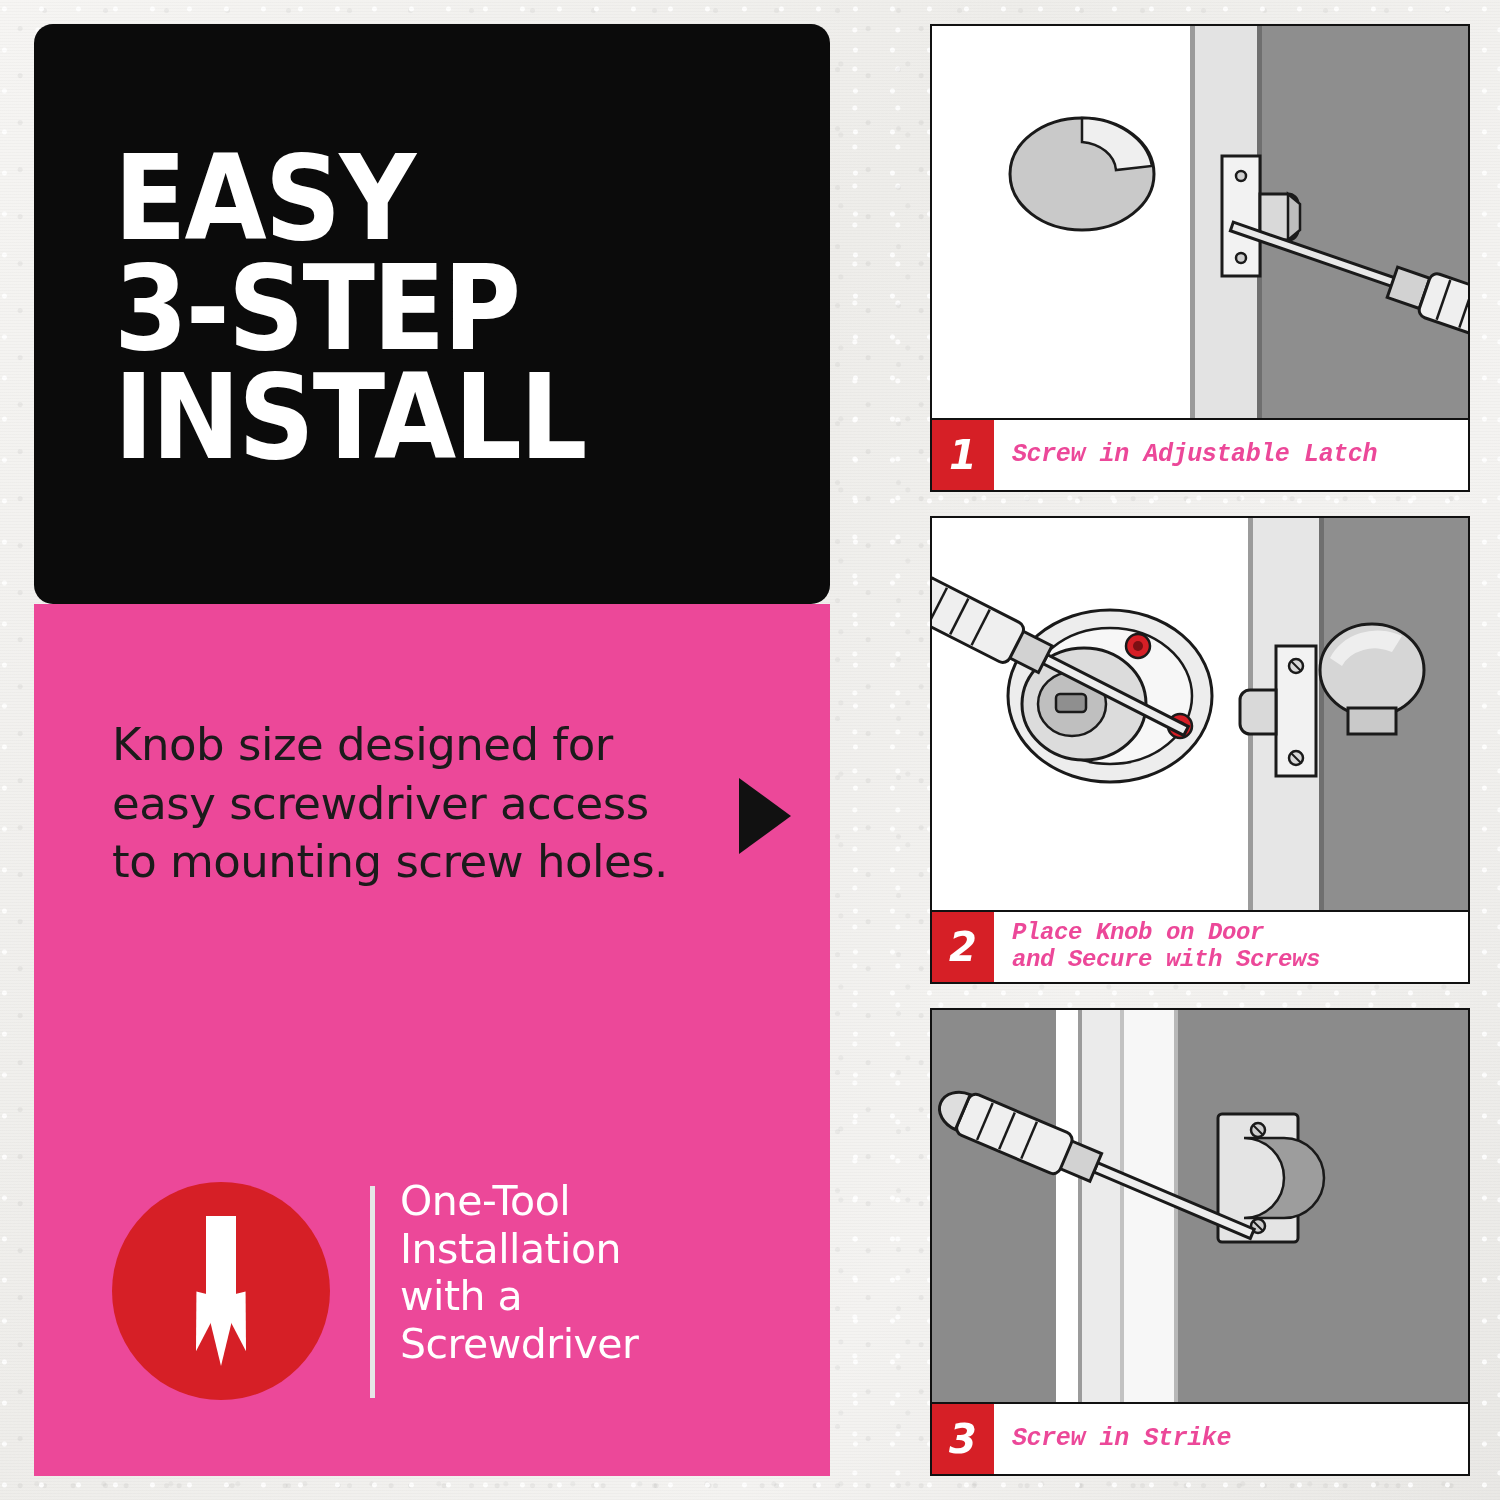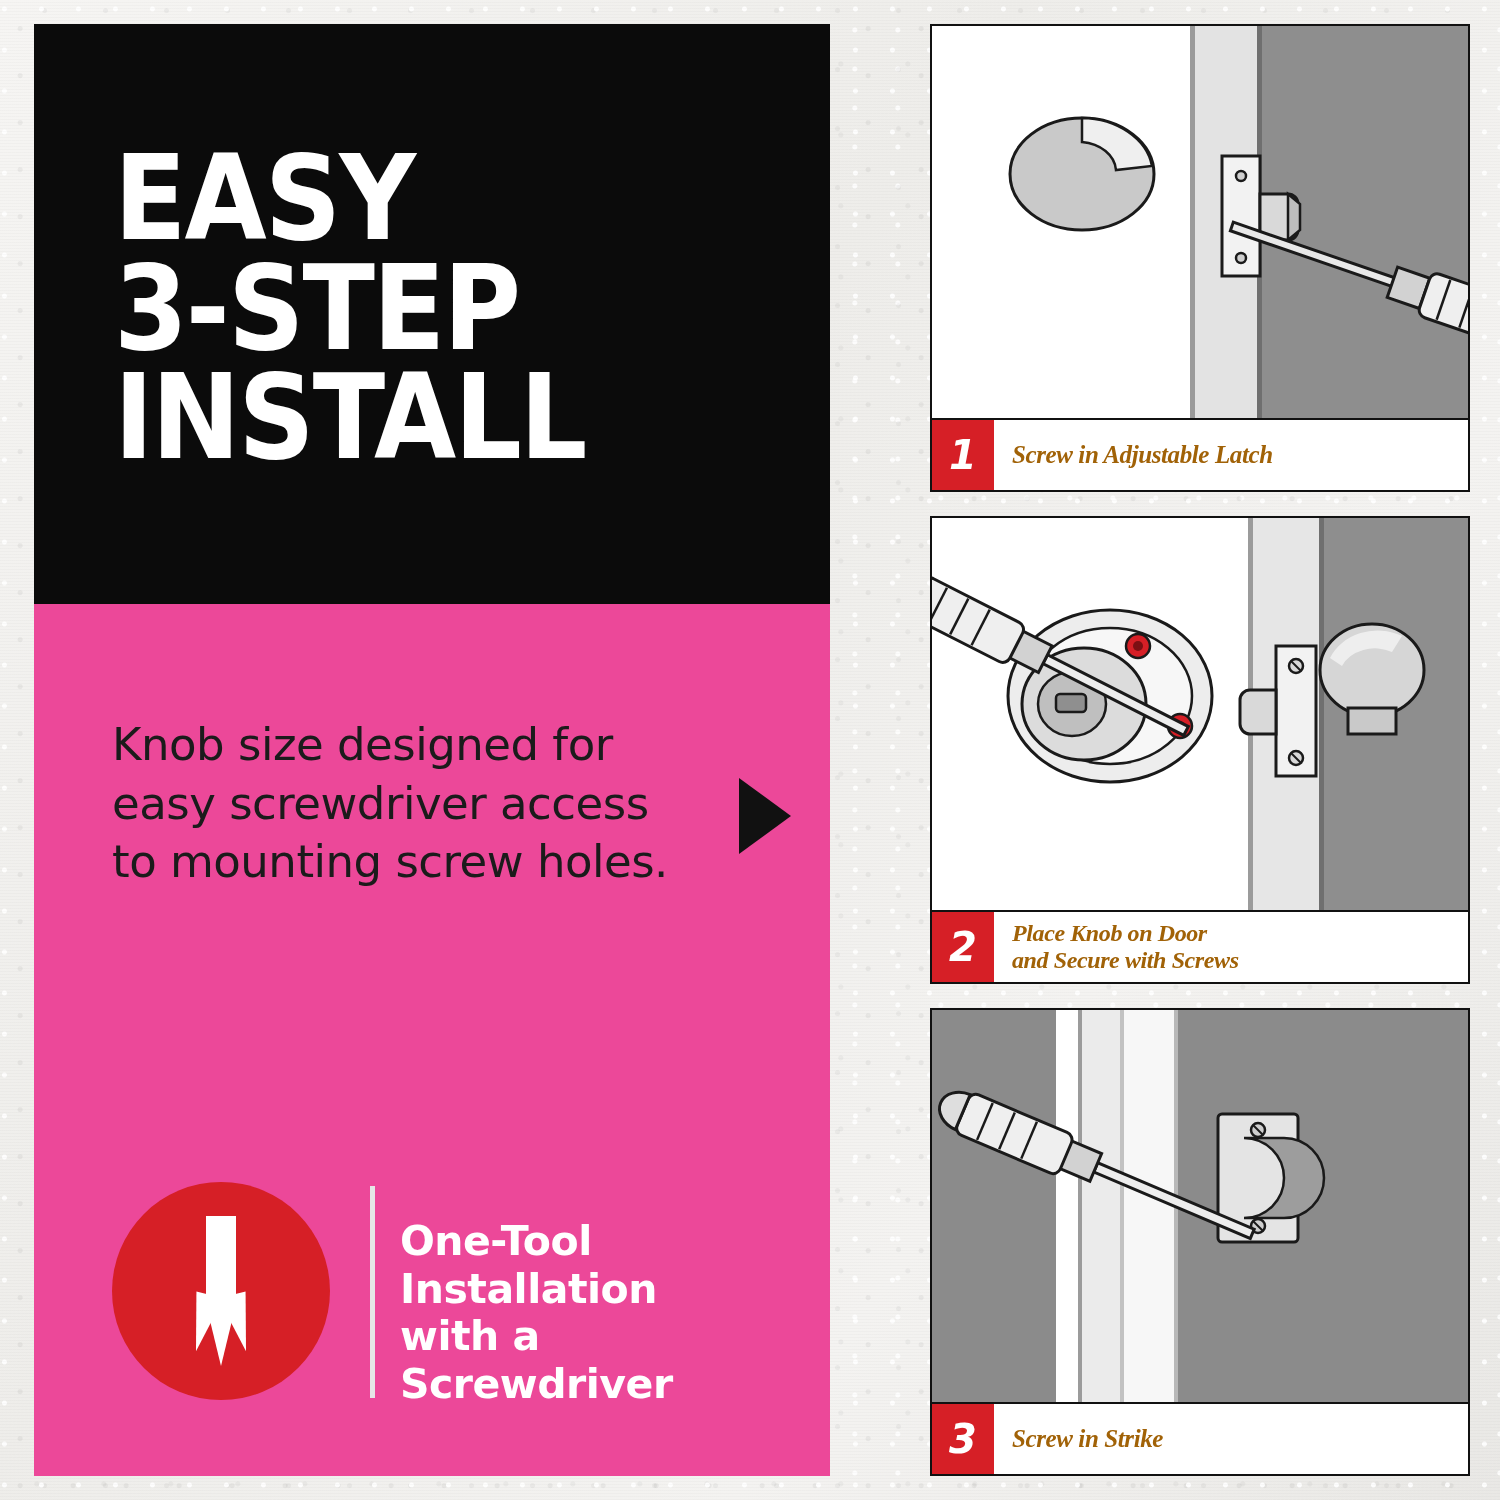--- a/index.html
+++ b/index.html
@@ -30,20 +30,21 @@
     pointer-events:none;
   }
 
   
   .left-panel{
     position:absolute;left:34px;top:24px;width:796px;height:1452px;
   }
   .hero{
     position:absolute;left:0;top:0;width:796px;height:580px;
     background:#0b0b0b;
+    border-radius:19px;
   }
   .hero-title{
     position:absolute;left:80px;top:120px;width:700px;
     color:#fff;
     font-family:"DejaVu Sans", sans-serif;
     font-weight:bold;
     font-size:118px;
     line-height:.93;
     letter-spacing:-2px;
     font-stretch:condensed;
@@ -103,26 +104,25 @@
     border-left:16px solid transparent;border-right:16px solid transparent;
     border-top:66px solid #fff;
   }
   .badge-rule{
     position:absolute;left:258px;top:14px;width:5px;height:212px;background:#e6e6e6;
   }
   .badge-text{
     position:absolute;left:288px;top:6px;width:380px;
     color:#fff;
     font-family:"DejaVu Sans", sans-serif;
-    font-weight:bold;
+    font-weight:normal;
     font-size:41px;
     line-height:1.16;
     letter-spacing:-0.5px;
     white-space:pre-line;
-    margin-top:40px;
   }
 
   
   .steps{
     position:absolute;left:930px;top:24px;width:540px;height:1452px;
   }
   .step{
     position:absolute;left:0;width:540px;
     background:#fff;
     border:2px solid #111;
@@ -146,22 +146,22 @@
     background:#d61f26;
     color:#fff;
     display:flex;align-items:center;justify-content:center;
     font-family:"DejaVu Sans", sans-serif;
     font-weight:bold;font-size:40px;
     font-style:italic;
   }
   .cap-text{
     flex:1;
     padding:0 10px 0 18px;
-    color:#a16207;
-    font-family:Liberation Serif, serif;
+    color:#ec4899;
+    font-family:Liberation Mono, monospace;
     font-weight:bold;font-style:italic;
     font-size:25px;line-height:1.12;
     letter-spacing:-0.4px;
     white-space:pre-line;
   }
   .cap-small{font-size:24px;}
   svg{display:block;}
 </style>
 </head>
 <body>

